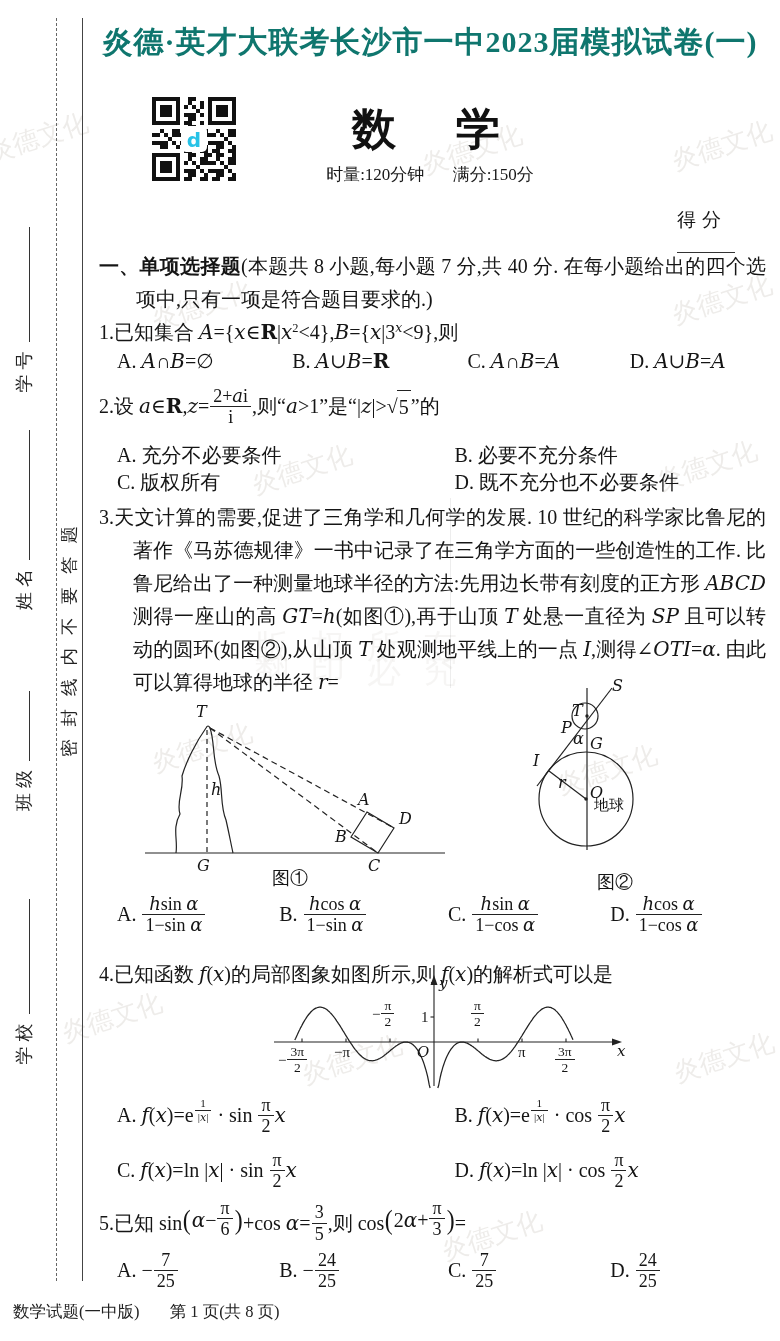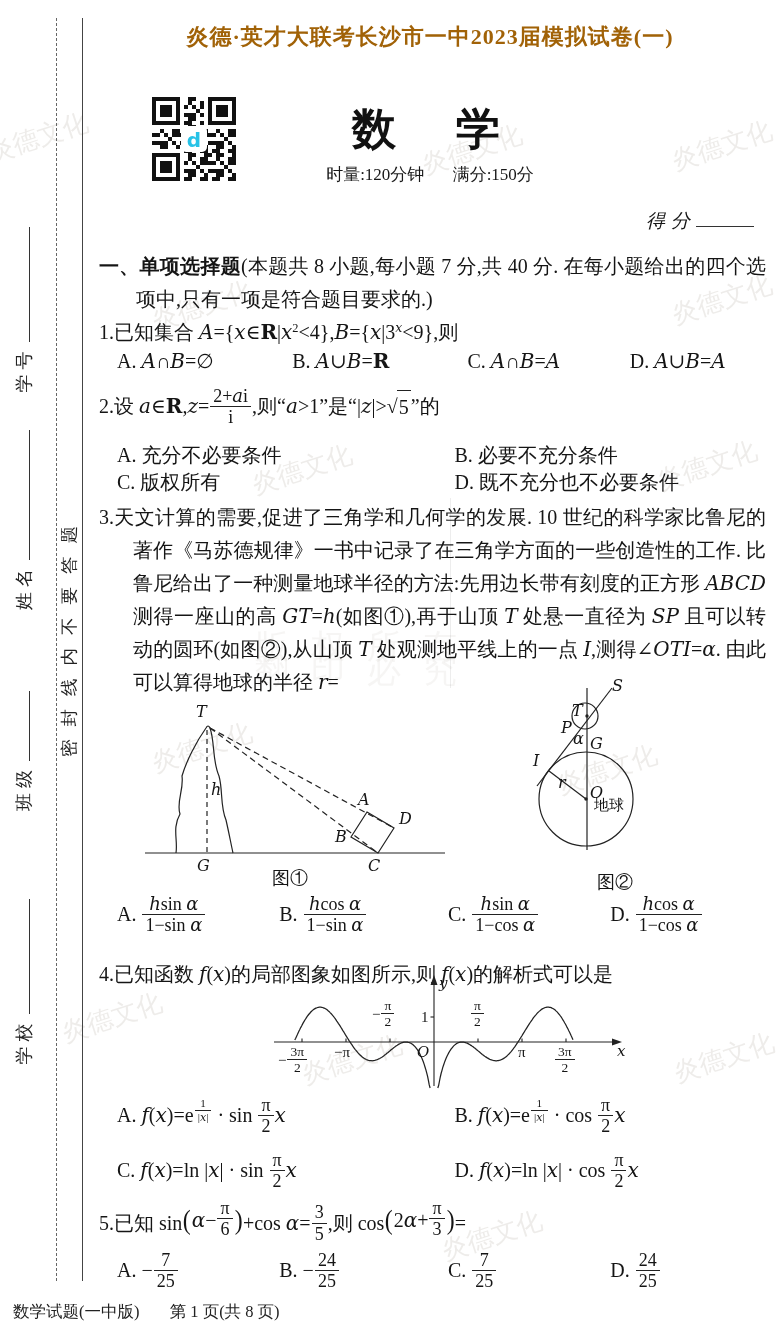--- a/index.html
+++ b/index.html
@@ -11,27 +11,27 @@
   .vline-solid{position:absolute;left:82px;top:18px;height:1263px;width:0;
       border-left:1.6px solid #444;}
   .side-field{position:absolute;left:-86px;width:220px;height:26px;line-height:26px;
       transform:rotate(-90deg);text-align:center;font-size:18px;letter-spacing:5px;color:#222;}
   .side-field .blank{margin-left:4px;}
   .seal{position:absolute;left:-91px;top:622px;width:320px;height:26px;line-height:26px;
       transform:rotate(-90deg);text-align:center;font-size:17.5px;letter-spacing:13px;color:#222;}
   .blank{display:inline-block;border-bottom:1.4px solid #333;height:1em;vertical-align:baseline;}
   
   .exam-title{position:absolute;left:90px;right:10px;top:22px;text-align:center;
-      font-size:22px;font-weight:bold;letter-spacing:1px;color:#a16207;}
+      font-size:30px;font-weight:bold;letter-spacing:1px;color:#0f766e;}
   .qr{position:absolute;left:148px;top:93px;width:92px;height:92px;}
   .subject{position:absolute;left:260px;top:100px;width:340px;text-align:center;
       font-size:44px;font-weight:bold;letter-spacing:8px;color:#111;}
   .exam-info{position:absolute;left:260px;top:163px;width:340px;text-align:center;font-size:17px;color:#191919;}
   .exam-info span{margin:0 12px;}
-  .score{position:absolute;left:646px;top:207px;font-size:19px;letter-spacing:6px;font-style:italic;}
+  .score{position:absolute;left:677px;top:207px;font-size:19px;letter-spacing:6px;}
   
   .content{position:absolute;left:99px;right:14px;font-size:20px;line-height:33px;text-align:justify;}
   .lead{font-weight:bold;}
   .hang{padding-left:37px;text-indent:-37px;}
   .hang3{padding-left:34px;text-indent:-34px;}
   .opts4{position:absolute;left:99px;right:14px;display:grid;
       grid-template-columns:27% 27% 25% 21%;padding-left:18px;box-sizing:border-box;font-size:20px;}
   .opts2{position:absolute;left:99px;right:14px;display:grid;
       grid-template-columns:52% 48%;padding-left:18px;box-sizing:border-box;font-size:20px;}
   .footer{position:absolute;left:0;right:0;top:1301px;text-align:left;font-size:16.5px;color:#222;}

